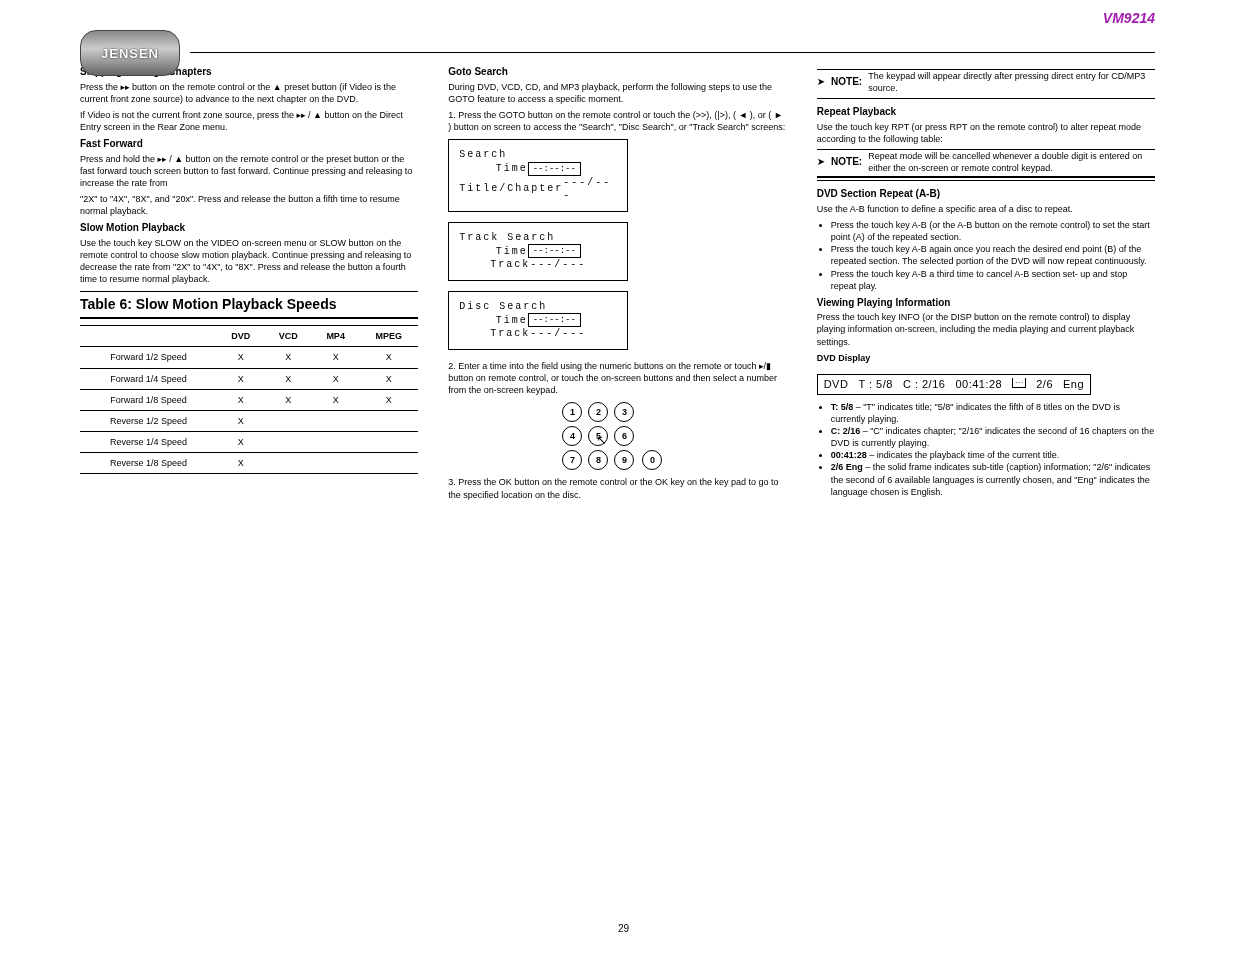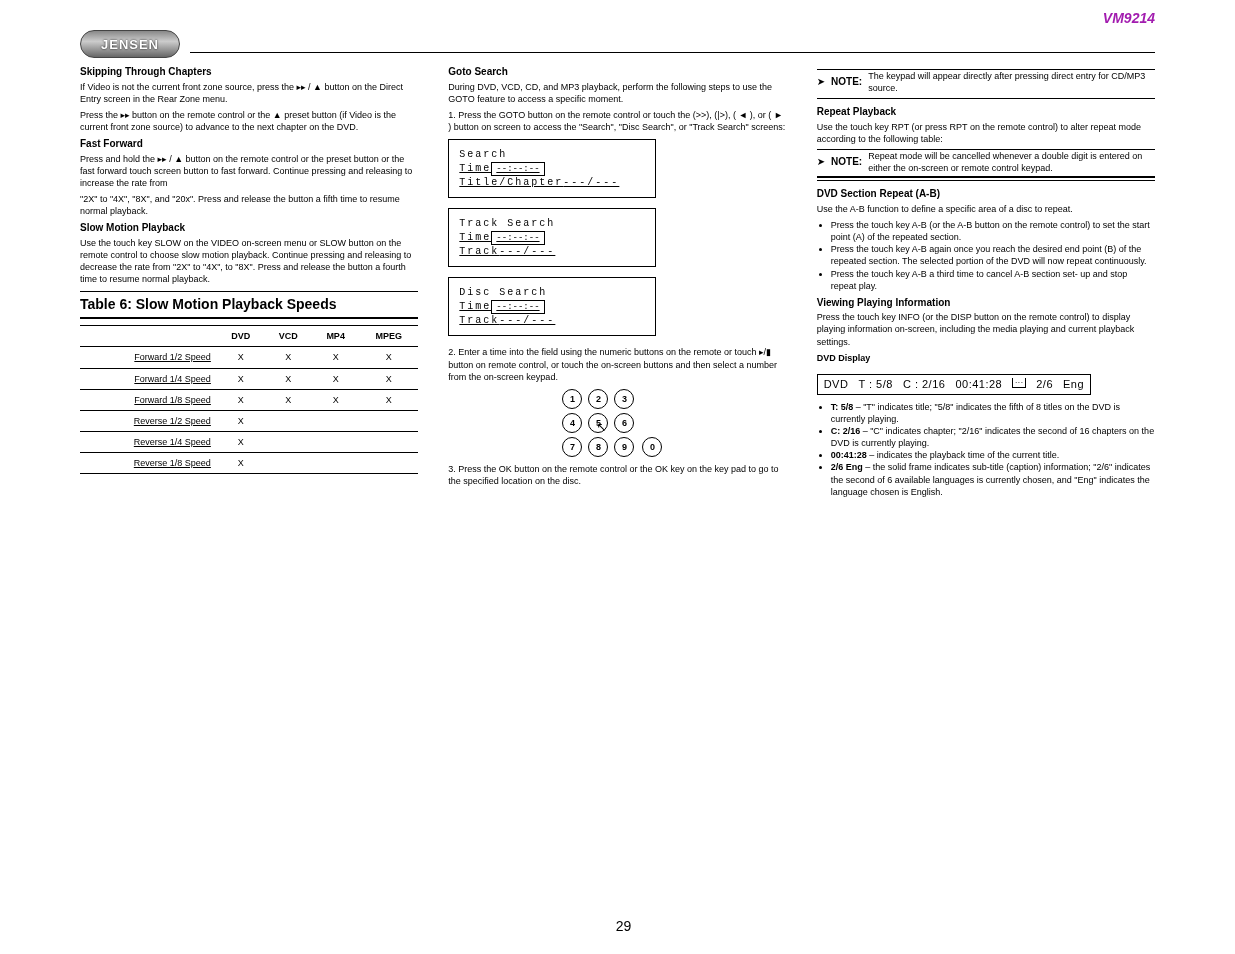--- a/index.html
+++ b/index.html
@@ -9,21 +9,21 @@
     font-size: 9px;
     color: #000;
     width: 1235px;
     height: 954px;
     position: relative;
   }
   .page { padding: 30px 80px 20px 80px; }
   .header-line { border-top: 1px solid #000; margin-top: 22px; margin-left: 110px; }
   .logo-wrap { position: absolute; left: 80px; top: 30px; }
   .logo {
-    width: 100px; height: 28px;
+    width: 100px; height: 46px;
     background: linear-gradient(#888, #ccc 40%, #666);
     border-radius: 16px;
     border: 1px solid #444;
     display: flex; align-items: center; justify-content: center;
     color: #fff; font-weight: bold; font-size: 13px; letter-spacing: 1px;
     text-shadow: 0 0 2px #000;
   }
   .model {
     position: absolute; right: 80px; top: 10px;
     font-style: italic; font-weight: bold; font-size: 14px; color: #a21caf;
@@ -40,28 +40,28 @@
 
   .slow-rule-top { border-top: 1px solid #000; margin-top:6px; }
   .slow-title { font-size:14px; font-weight:bold; padding:3px 0; }
   .slow-rule-bot { border-top: 2px solid #000; margin-bottom:6px; }
 
   table.slow { border-collapse: collapse; width: 100%; }
   table.slow th, table.slow td {
     border-top: 1px solid #000; border-bottom: 1px solid #000;
     padding: 4px 6px; text-align: center; white-space: nowrap;
   }
-  table.slow th:first-child, table.slow td:first-child { text-align: right; text-decoration: underline; }
+  table.slow th:first-child, table.slow td:first-child { text-align: center; }
 
   .search-box {
-    border: 1px solid #000; padding: 8px 10px; width: 208px;
+    border: 1px solid #000; padding: 8px 10px; width: 180px;
     font-family: "Courier New", monospace; font-size: 10px; letter-spacing: 2px;
     margin: 6px 0 10px 0;
   }
-  .search-box .row { display: flex; justify-content: flex-start; align-items: center; text-decoration: underline; }
+  .search-box .row { display: flex; justify-content: center; align-items: center; }
   .search-box .field { border: 1px solid #000; padding: 0 4px; font-size: 9px; letter-spacing: 0; }
 
   .note-rule-top { border-top: 1px solid #000; margin-top:4px;}
   .note-head-row { display:flex; align-items:center; gap:6px; padding:0px 0 2px 0;}
   .note-head-row .caret { font-size:10px; }
   .note-head { font-size:10px; font-weight:bold; }
   .note-rule-mid { border-top: 2px solid #000; margin-bottom:2px;}
   .note-rule-bot { border-top: 1px solid #000; margin-top:2px; margin-bottom:6px;}
 
   .keypad {
@@ -83,49 +83,49 @@
     padding:2px 6px; gap:10px; margin-top:6px;
   }
   .infobar .sub {
     width:14px; height:10px; border:1px solid #000; border-top:none;
     display:inline-flex; align-items:center; justify-content:center; font-size:7px;
     position:relative; top:-1px;
   }
 
   .icon { font-family: Arial, sans-serif; }
 
-  .pgnum { position:absolute; bottom:20px; left:12px; right:0; text-align:center; font-size:14px;}
+  .pgnum { position:absolute; bottom:20px; left:12px; right:0; text-align:center; font-size:10px;}
 </style>
 </head>
 <body>
 
 <div class="page">
   <div class="model">VM9214</div>
   <div class="logo-wrap">
     <div class="logo">JENSEN</div>
   </div>
   <div class="header-line"></div>
 
   <div class="columns">
 
     <div class="col">
       <h3>Skipping Through Chapters</h3>
       <p>
+        <span>Press the </span>
+        <span class="icon">▸▸</span>
+        <span> button on the remote control or the </span>
+        <span class="icon">▲</span>
+        <span> preset button (if Video is the current front zone source) to advance to the next chapter on the DVD.</span>
+      </p>
+      <p>
         <span>If Video is not the current front zone source, press the </span>
         <span class="icon">▸▸</span>
         <span> / </span>
         <span class="icon">▲</span>
         <span> button on the Direct Entry screen in the Rear Zone menu.</span>
-      </p>
-      <p>
-        <span>Press the </span>
-        <span class="icon">▸▸</span>
-        <span> button on the remote control or the </span>
-        <span class="icon">▲</span>
-        <span> preset button (if Video is the current front zone source) to advance to the next chapter on the DVD.</span>
       </p>
 
       <h3>Fast Forward</h3>
       <p>
         <span>Press and hold the </span>
         <span class="icon">▸▸</span>
         <span> / </span>
         <span class="icon">▲</span>
         <span> button on the remote control or the preset button or the fast forward touch screen button to fast forward. Continue pressing and releasing to increase the rate from</span>
       </p>

